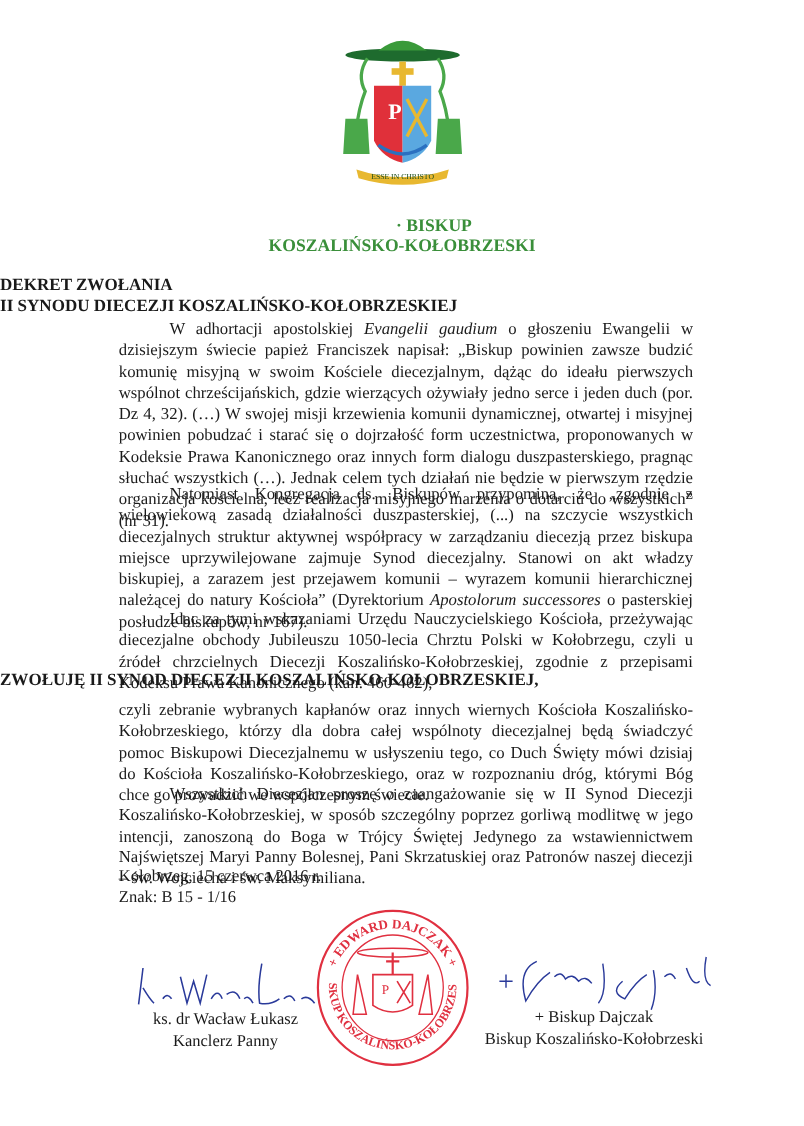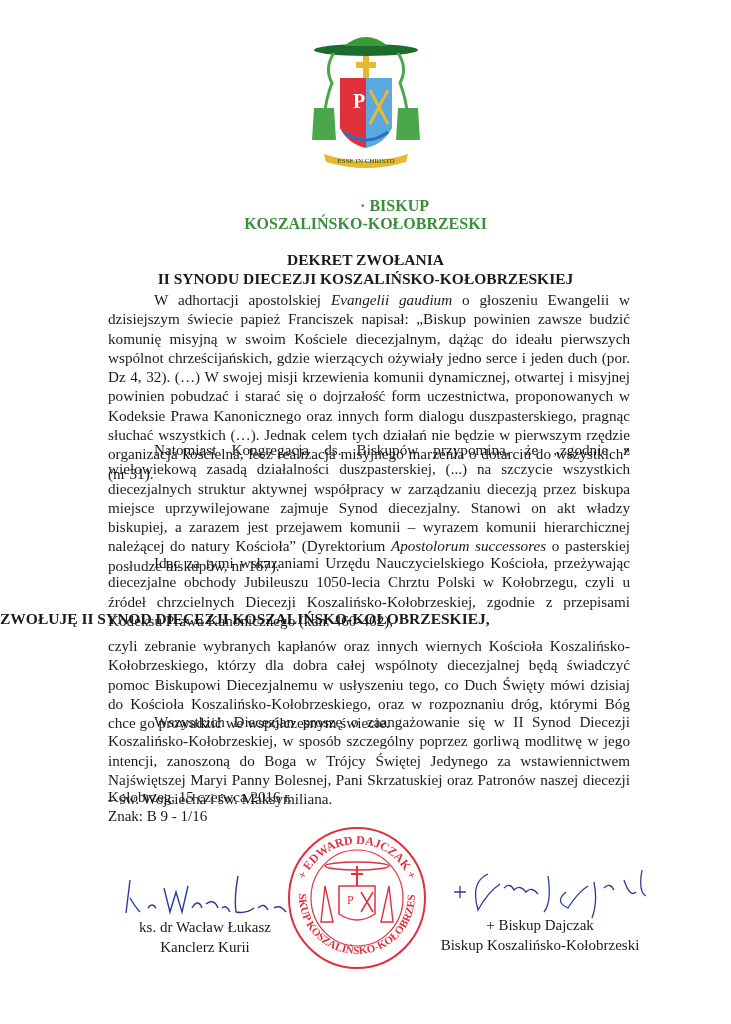--- a/index.html
+++ b/index.html
@@ -3,21 +3,21 @@
 <meta charset="utf-8">
 <style>
   html, body { margin: 0; padding: 0; background: #ffffff; }
   body { width: 731px; height: 1024px; position: relative; overflow: hidden;
          font-family: "Liberation Serif", "DejaVu Serif", serif; color: #1a1a1a; }
   .crest { position: absolute; left: 304px; top: 28px; width: 124px; height: 150px; }
   .issuer { position: absolute; left: 0; width: 731px; text-align: center; color: #3a8f3a;
             font-weight: bold; font-size: 16px; line-height: 20px; }
   .issuer .l1 { top: 196px; position: absolute; left: 0; width: 100%; padding-left: 29px; }
   .issuer .l2 { top: 214px; position: absolute; left: 0; width: 100%; }
-  .title { position: absolute; left: 0; width: 731px; text-align: center; font-weight: bold;
+  .title { position: absolute; left: 0; width: 731px; font-weight: bold;
            font-size: 15.5px; line-height: 19px; top: 250px; }
   .body { position: absolute; left: 108px; width: 522px; font-size: 15.2px; line-height: 19.3px;
           text-align: justify; }
   .body p { margin: 0; }
   .indent { text-indent: 46px; }
   .p1 { top: 290px; }
   .p2 { top: 440px; }
   .p3 { top: 553px; }
   .convene { position: absolute; left: 0; width: 731px; font-weight: bold;
              font-size: 15.5px; top: 610px; }
@@ -79,30 +79,30 @@
 <div class="body p4">
   <p>czyli zebranie wybranych kapłanów oraz innych wiernych Kościoła Koszalińsko-Kołobrzeskiego, którzy dla dobra całej wspólnoty diecezjalnej będą świadczyć pomoc Biskupowi Diecezjalnemu w usłyszeniu tego, co Duch Święty mówi dzisiaj do Kościoła Koszalińsko-Kołobrzeskiego, oraz w rozpoznaniu dróg, którymi Bóg chce go prowadzić we współczesnym świecie.</p>
 </div>
 
 <div class="body p5">
   <p class="indent">Wszystkich Diecezjan proszę o zaangażowanie się w II Synod Diecezji Koszalińsko-Kołobrzeskiej, w sposób szczególny poprzez gorliwą modlitwę w jego intencji, zanoszoną do Boga w Trójcy Świętej Jedynego za wstawiennictwem Najświętszej Maryi Panny Bolesnej, Pani Skrzatuskiej oraz Patronów naszej diecezji – św. Wojciecha i św. Maksymiliana.</p>
 </div>
 
 <div class="meta">
   <div>Kołobrzeg, 15 czerwca 2016 r.</div>
-  <div>Znak: B 9 - 1/16</div>
+  <div>Znak: B 15 - 1/16</div>
 </div>
 
 <svg class="scribble" style="left:118px;top:868px;width:180px;height:52px" viewBox="0 0 180 52">
   <path d="M8 45 L12 12 M12 30 Q18 40 22 44 M30 40 Q34 34 38 40 M46 20 L52 44 L58 24 L64 44 L70 18 M74 40 Q80 30 84 40 M88 36 Q96 30 100 40 M104 40 Q108 36 112 44 M120 8 Q116 30 118 44 Q128 46 136 40 M140 40 Q146 34 150 42 M156 40 Q162 36 168 44" stroke="#2a3a9a" stroke-width="1.4" fill="none"></path>
 </svg>
 
 <div class="sig sig-left">
   <div>ks. dr Wacław Łukasz</div>
-  <div>Kanclerz Kurii</div>
+  <div>Kanclerz Panny</div>
 </div>
 
 <svg class="stamp" viewBox="0 0 144 144">
   <defs>
     <path id="arcTop" d="M16 74 A56 56 0 0 1 128 74"></path>
     <path id="arcBot" d="M14 70 A58 58 0 0 0 130 70"></path>
   </defs>
   <ellipse cx="72" cy="72" rx="68" ry="70" fill="none" stroke="#e03040" stroke-width="2"></ellipse>
   <ellipse cx="72" cy="72" rx="46" ry="48" fill="none" stroke="#e03040" stroke-width="1.2"></ellipse>
   <text font-size="12" font-weight="bold" fill="#e03040" font-family="Liberation Serif, serif">

